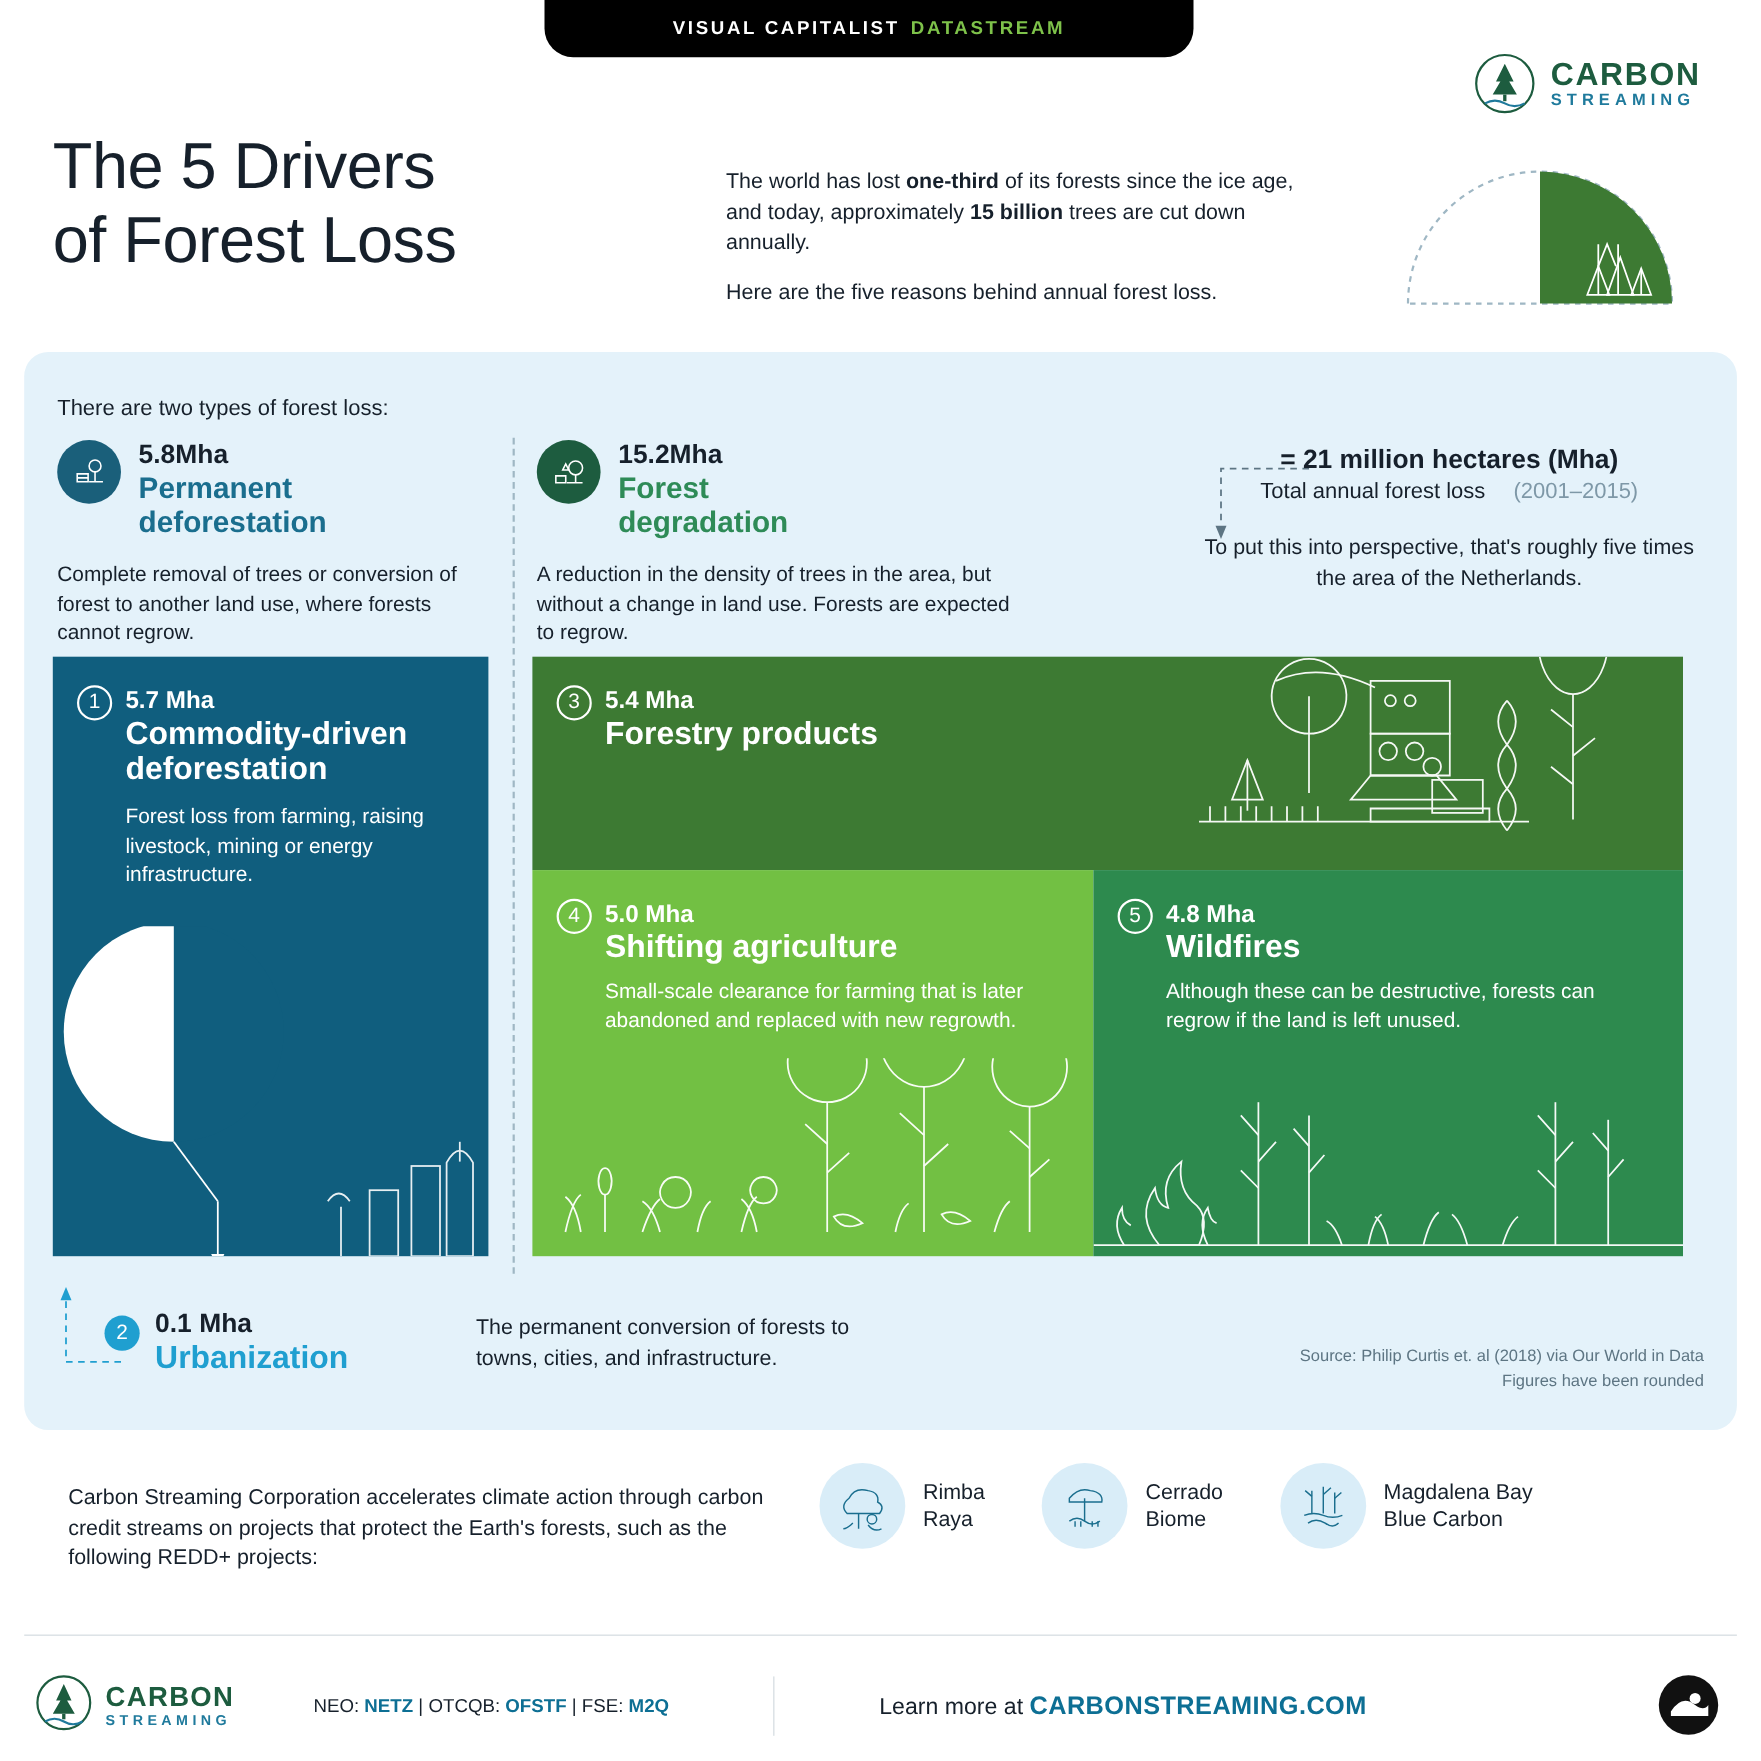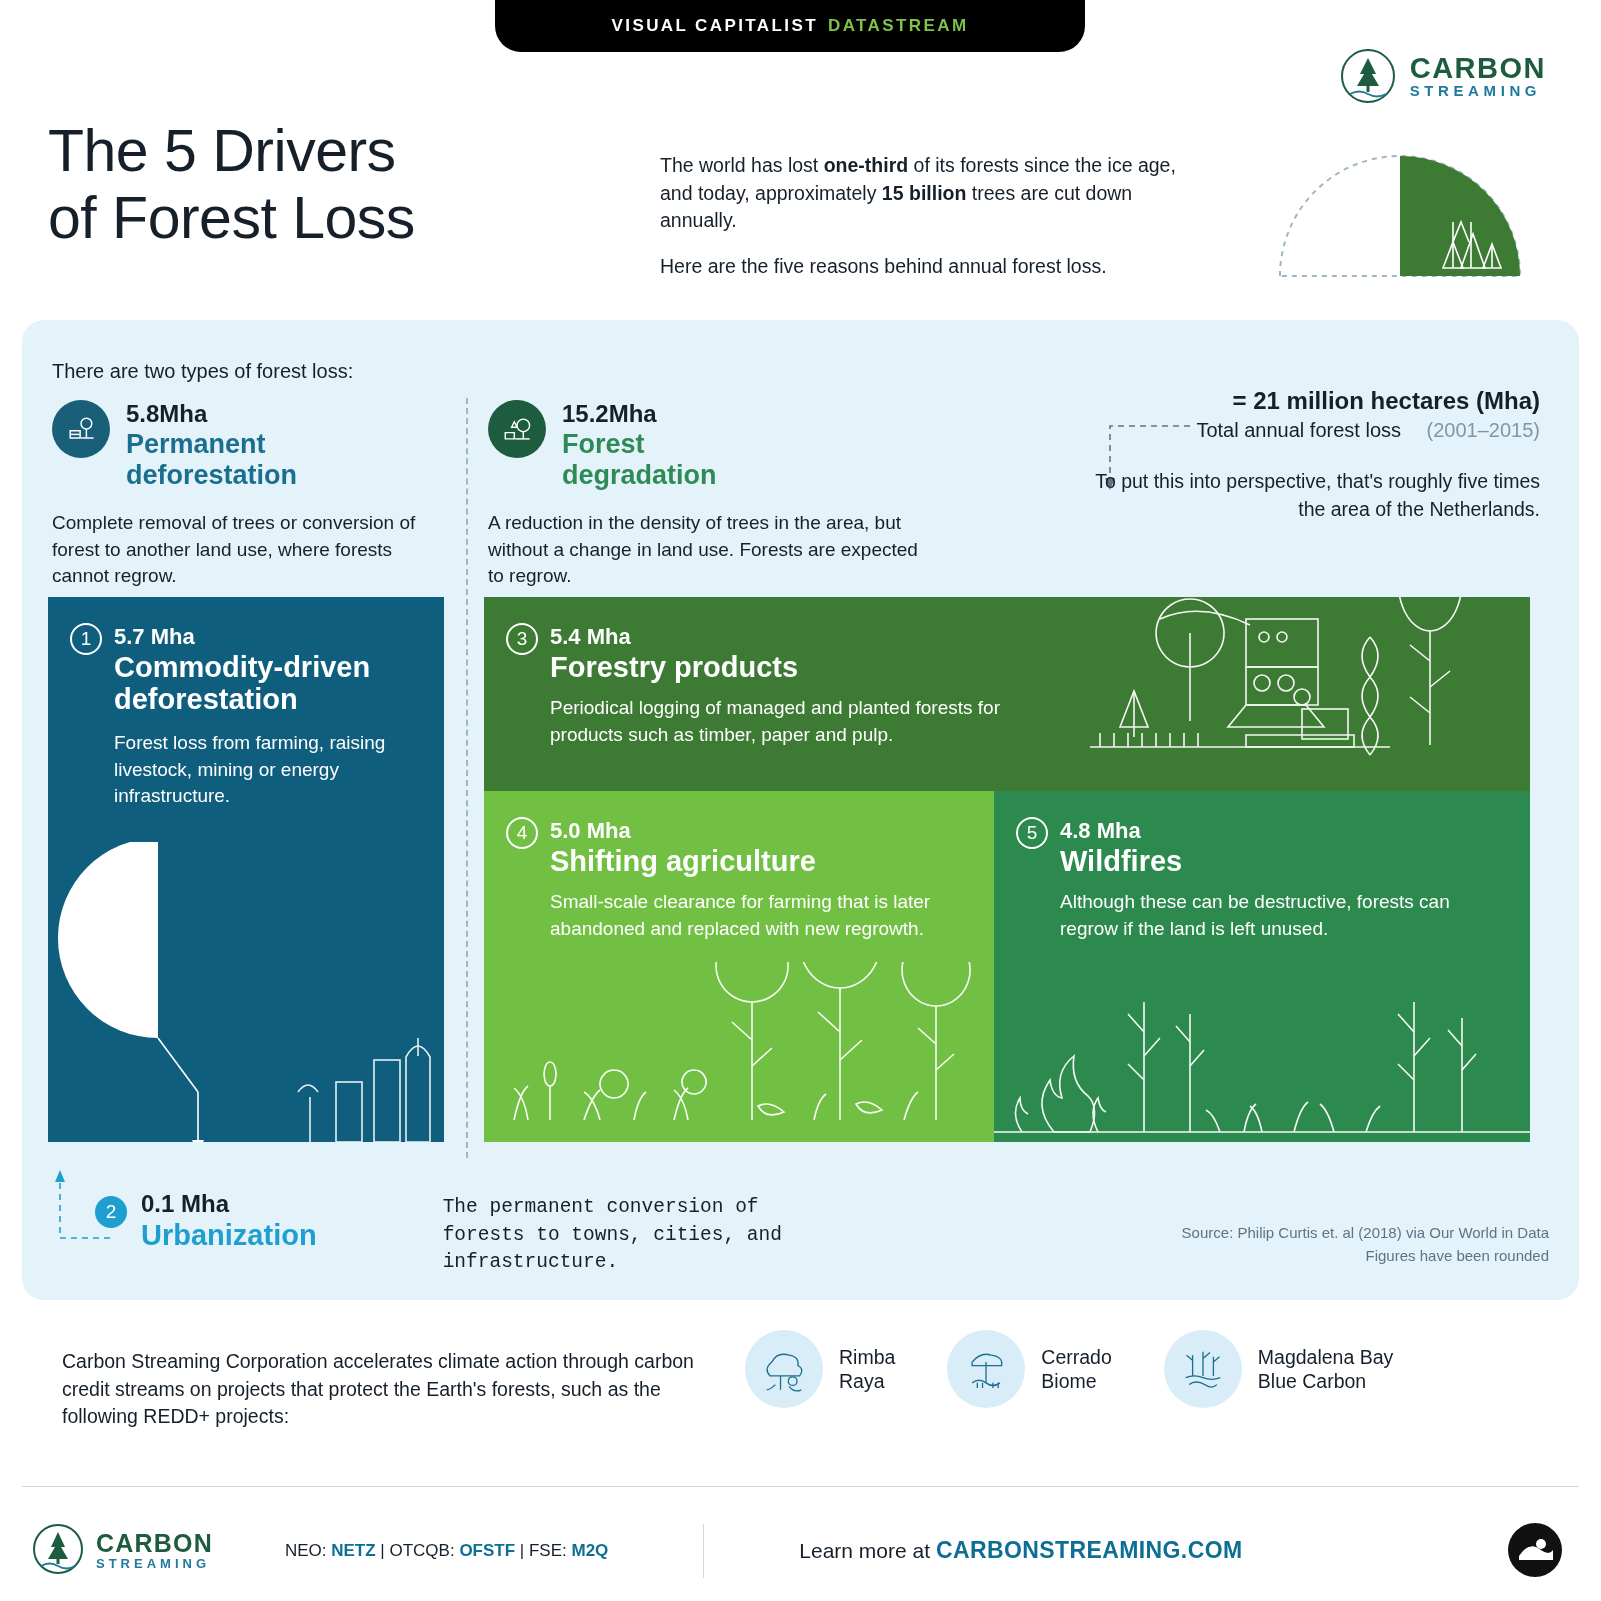--- a/index.html
+++ b/index.html
@@ -69,21 +69,21 @@
   .type-a .t-title { color:#1a6e8e; }
   .type-b .t-title { color:#2e8b57; }
   .t-desc { margin-top:18px; font-size:19px; line-height:1.4; color:#16202b; }
 
   .divider-v {
     position:absolute; left:466px; top:398px; width:0; height:760px;
     border-left:2px dashed #9fb7c4;
   }
 
   
-  .callout { position:absolute; left:1095px; top:387px; width:445px; text-align:right; }
+  .callout { position:absolute; left:1095px; top:404px; width:445px; text-align:center; }
   .callout .c1 { font-size:24px; font-weight:bold; color:#16202b; }
   .callout .c2 { font-size:20px; color:#16202b; margin-top:4px; }
   .callout .c2 .muted { color:#7e98a7;margin-left:20px; }
   .callout .c3 { font-size:19.5px; line-height:1.42; color:#16202b; margin-top:26px; }
   .callout-arrow { position:absolute; left:1098px; top:418px; width:95px; height:80px; }
 
   
   .card { position:absolute; overflow:hidden; }
   .card1 { left:48px; top:597px; width:396px; height:545px; background:#105e7e; }
   .badge {
@@ -110,21 +110,21 @@
   .card5 .card-desc { padding-right:26px; }
 
   
   .urban { position:absolute; left:95px; top:1190px; display:flex; align-items:flex-start; gap:14px; }
   .badge-blue {
     width:32px; height:32px; border-radius:50%; background:#1f9fd0; color:#ffffff;
     font-size:19px; display:flex; align-items:center; justify-content:center; flex:0 0 32px; margin-top:6px;
   }
   .urban .u-mha { font-size:24px; font-weight:bold; color:#16202b; line-height:1.2; }
   .urban .u-title { font-size:29px; font-weight:bold; color:#1f9fd0; line-height:1.15; }
-  .urban .u-desc { font-size:19.5px; line-height:1.42; color:#16202b; margin-left:38px; margin-top:4px;font-family:Liberation Mono, monospace; }
+  .urban .u-desc { font-size:19.5px; line-height:1.42; color:#16202b; margin-left:28px; margin-top:4px; }
   .urban-arrow { position:absolute; left:44px; top:1160px; width:70px; height:90px; }
 
   .source { position:absolute; right:52px; top:1222px; text-align:right; font-size:15px; color:#5d7583; line-height:1.5; }
 
   
   .boiler {
     position:absolute; left:62px; top:1348px; width:640px;
     font-size:19.5px; line-height:1.42; color:#16202b;
   }
   .projects { position:absolute; left:745px; top:1330px; display:flex; gap:52px; align-items:center; }
@@ -281,21 +281,20 @@
 </div>
 
 <div class="card card3">
   <div class="card-head">
     <span class="badge">3</span>
     <span>
       <div class="card-mha">5.4 Mha</div>
       <div class="card-title">Forestry products</div>
     </span>
   </div>
-  <div class="card-desc">Periodical logging of managed and planted forests for products such as timber, paper and pulp.</div>
   <svg viewBox="0 0 480 194" width="480" height="194" style="position:absolute;right:0;top:0;">
     <g stroke="#ffffff" stroke-width="1.6" fill="none" opacity="0.95">
       <path d="M110 22 q40 -18 90 6"></path>
       <rect x="196" y="22" width="72" height="48"></rect>
       <circle cx="214" cy="40" r="5"></circle>
         <circle cx="232" cy="40" r="5"></circle>
       <path d="M140 70 a34 34 0 1 1 0.1 0z"></path>
       <path d="M140 36 v88"></path>
       <path d="M196 70 h72 v38 h-72z"></path>
       <circle cx="212" cy="86" r="8"></circle>

